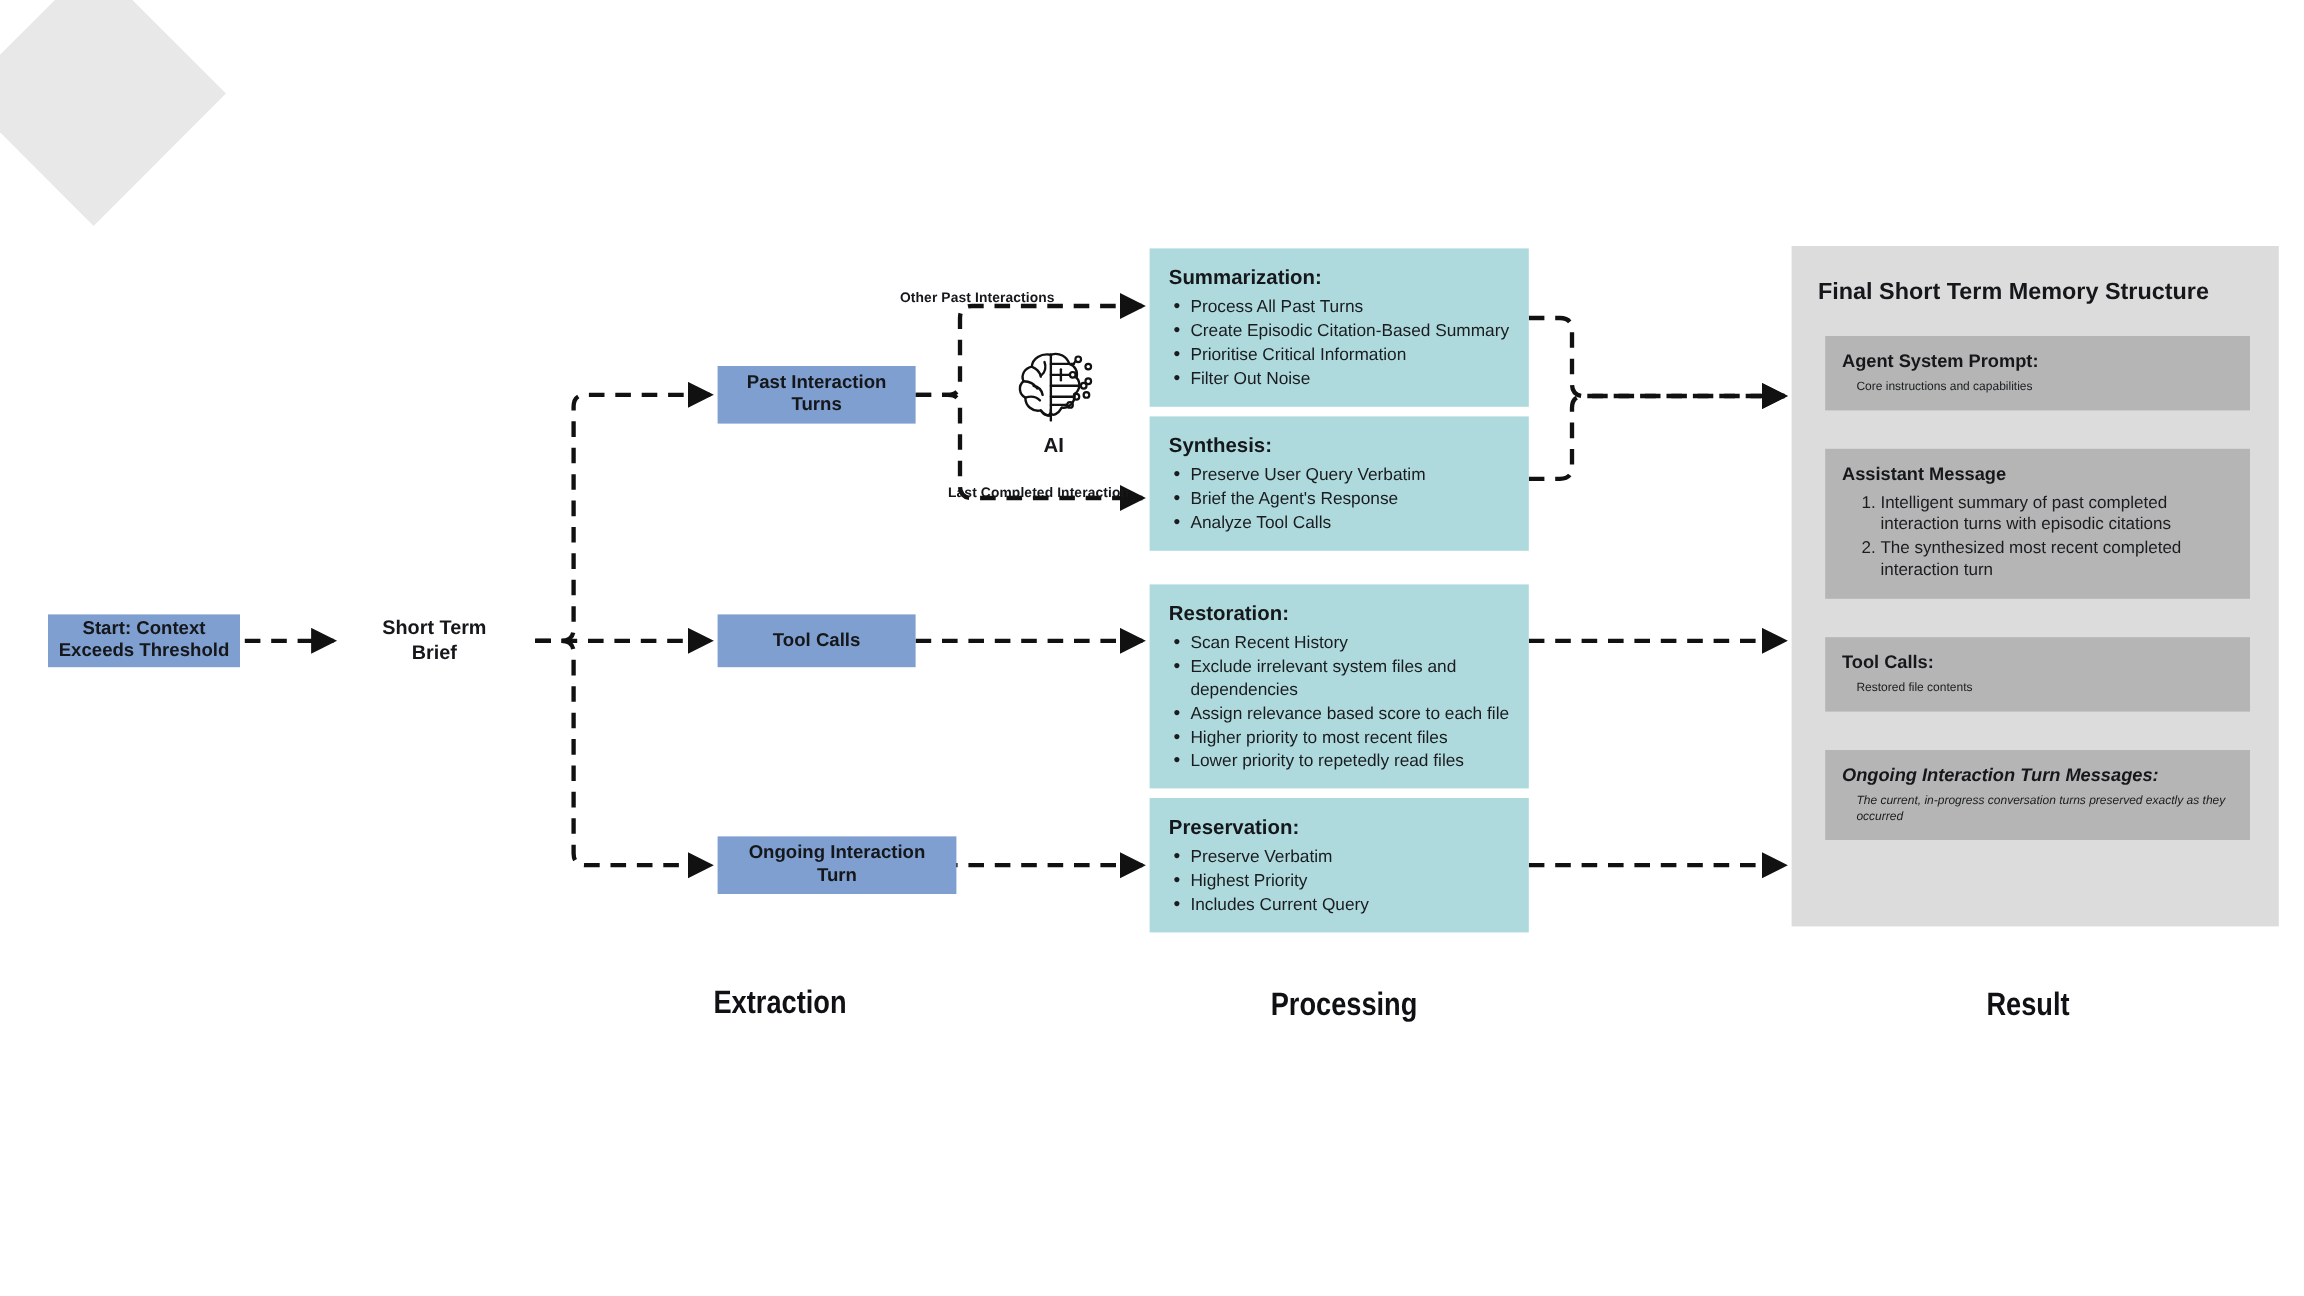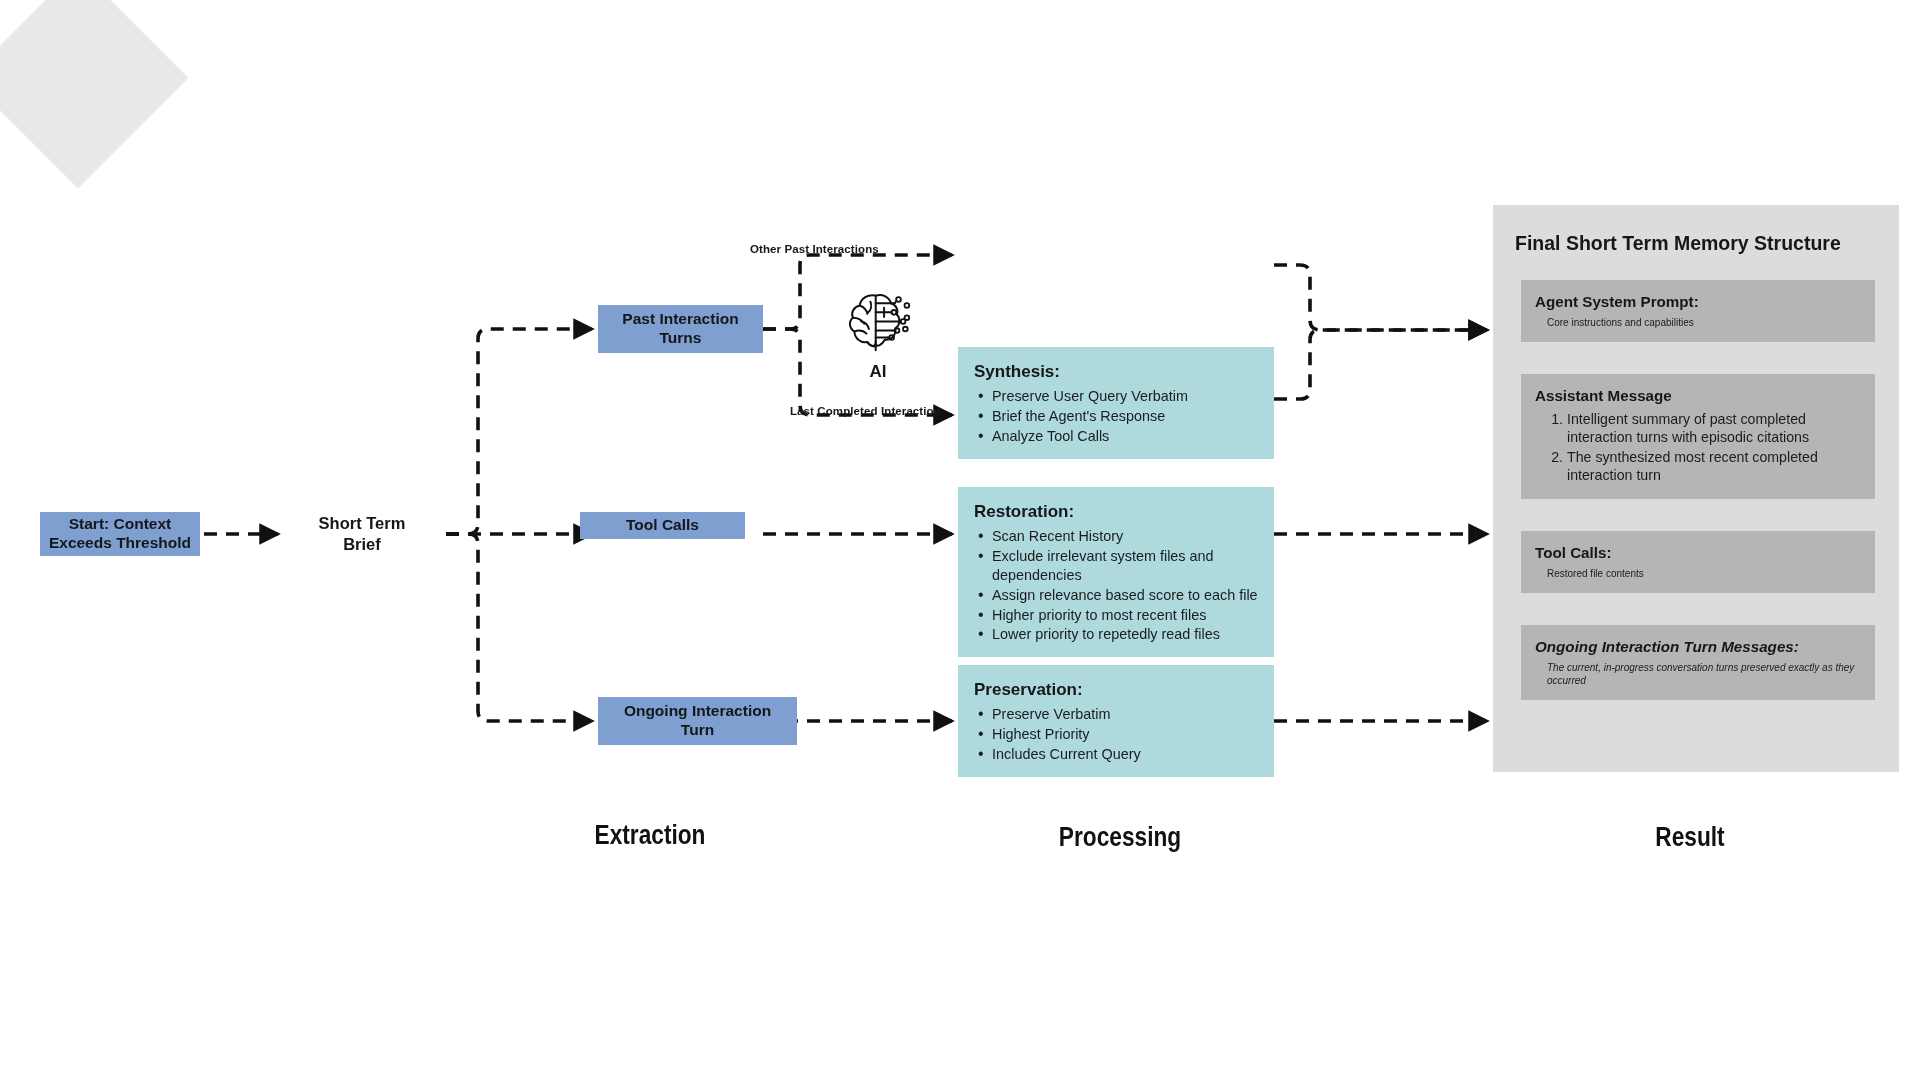--- a/index.html
+++ b/index.html
@@ -35,21 +35,21 @@
     transform: rotate(45deg);
   }
   .diamond-label {
     position: absolute; left: 284px; top: 498px; width: 156px; height: 72px;
     display: flex; align-items: center; justify-content: center;
     text-align: center; font-weight: bold; font-size: 16.5px; color: #15171a;
     line-height: 1.28;
   }
 
   .ex-past  { left: 598px; top: 305px; width: 165px; height: 48px; font-size: 15.5px; }
-  .ex-tool  { left: 580px; top: 512px; width: 165px; height: 27px; font-size: 15.5px; }
+  .ex-tool  { left: 598px; top: 512px; width: 165px; height: 44px; font-size: 15.5px; }
   .ex-ongo  { left: 598px; top: 697px; width: 199px; height: 48px; font-size: 15.5px; }
 
   .ai-icon-wrap { position: absolute; left: 840px; top: 283px; width: 76px; height: 80px; }
   .ai-label {
     position: absolute; left: 828px; top: 362px; width: 100px;
     text-align: center; font-weight: bold; font-size: 17px; color: #15171a;
   }
 
   .edge-label {
     position: absolute;
@@ -230,20 +230,29 @@
         <path d="M70,60 L72,60"></path>
         <path d="M63,69 L65,69"></path>
       </g>
     </svg>
   </div>
   <div class="ai-label">AI</div>
 
   <div class="edge-label lbl-other">Other Past Interactions</div>
   <div class="edge-label lbl-last">Last Completed  Interaction</div>
 
+  <div class="proc proc-sum">
+    <h3>Summarization:</h3>
+    <ul>
+      <li>Process All Past Turns</li>
+      <li>Create Episodic Citation-Based Summary</li>
+      <li>Prioritise Critical Information</li>
+      <li>Filter Out Noise</li>
+    </ul>
+  </div>
 
   <div class="proc proc-syn">
     <h3>Synthesis:</h3>
     <ul>
       <li>Preserve User Query Verbatim</li>
       <li>Brief the Agent's Response</li>
       <li>Analyze Tool Calls</li>
     </ul>
   </div>
 

